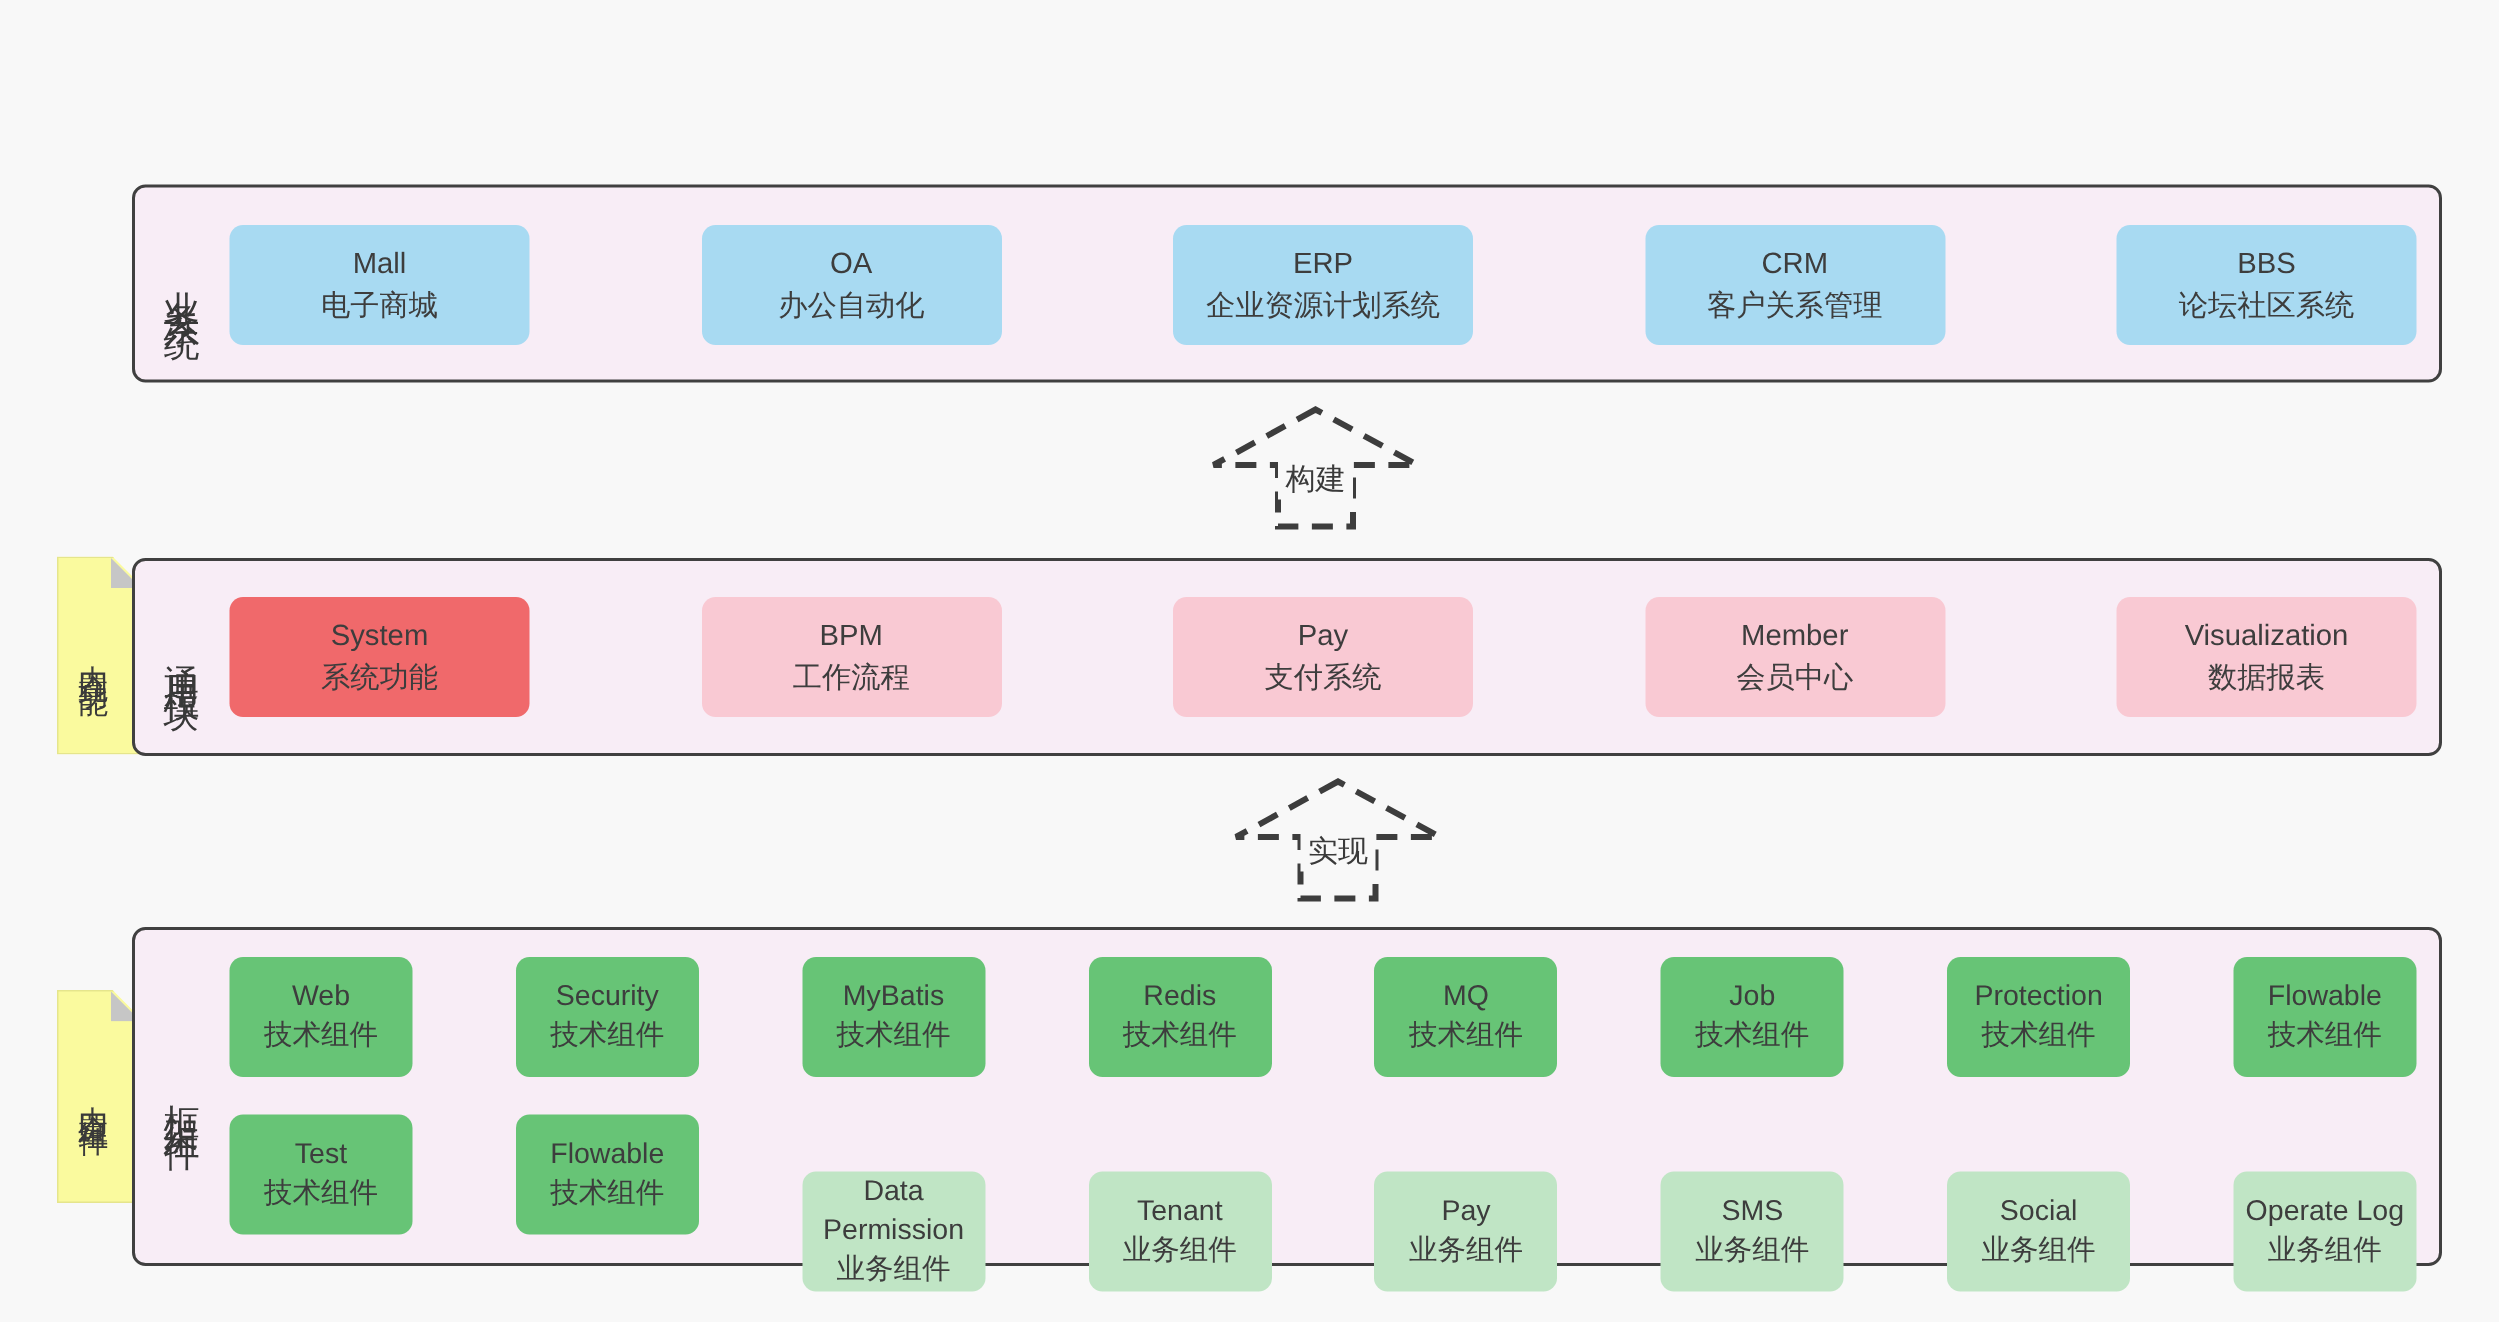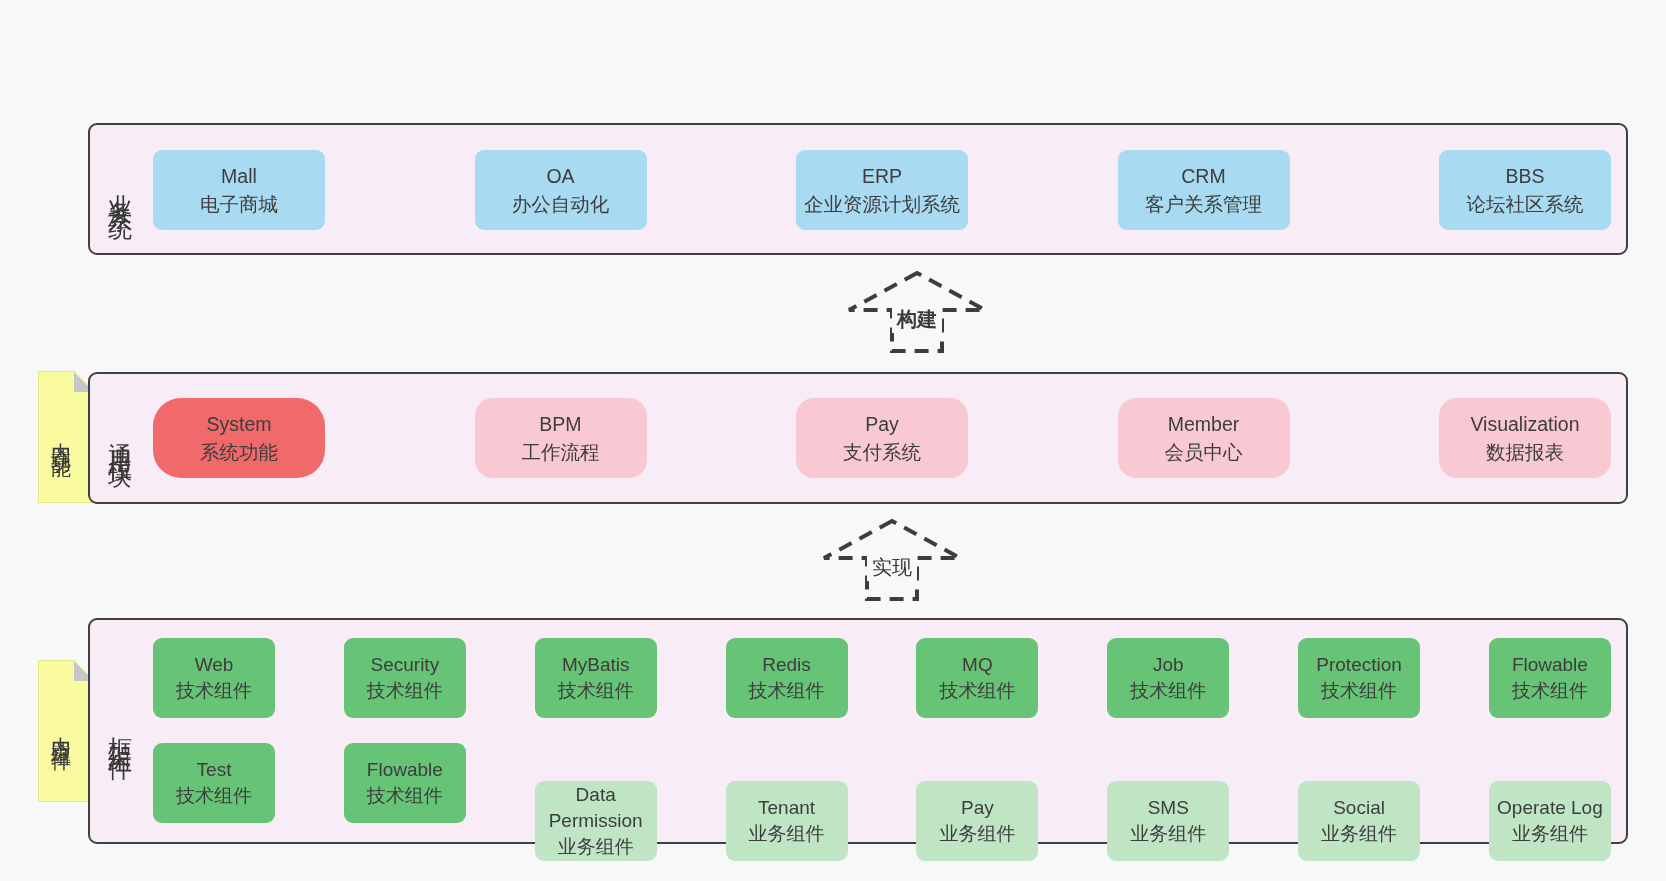--- a/index.html
+++ b/index.html
@@ -30,31 +30,31 @@
   }
   .row {
     position: absolute; left: 63px; right: 15px;
     display: flex; justify-content: space-between;
   }
   .l1 .row { top: 25px; }
   .l2 .row { top: 24px; }
   .l3 .row-1 { top: 18px; }
   .l3 .row-2 { top: 123px; }
   .box {
-    width: 172px; height: 80px; border-radius: 9px;
+    width: 200px; height: 80px; border-radius: 9px;
     display: flex; flex-direction: column;
     align-items: center; justify-content: center;
     text-align: center;
     font-size: 19.5px; line-height: 28px;
     color: var(--text, #3d3d3d);
   }
   .l3 .box { width: 122px; font-size: 19px; line-height: 26px; padding: 5px 3px; box-sizing: border-box; }
   .box[data-type="blue"]  { background: var(--blue, #a8daf2); }
-  .box[data-type="red"]   { background: var(--red, #f0696b); border-radius: 28px; }
-  .box[data-type="pink"]  { background: var(--pink, #f9c9d3); border-radius: 18px; }
+  .box[data-type="red"]   { background: var(--red, #f0696b); }
+  .box[data-type="pink"]  { background: var(--pink, #f9c9d3); }
   .box[data-type="green"] { background: var(--green, #67c476); }
   .box[data-type="lightGreen"] { background: var(--lightGreen, #c0e5c5); margin-top: 38px; }
   .tab {
     position: absolute; left: 38px; width: 57px;
     background: var(--yellow, #fafa9e);
     z-index: 0;
     clip-path: polygon(0 0, calc(100% - 20px) 0, 100% 20px, 100% 100%, 0 100%);
     border: 1px solid #e5e58c; box-sizing: border-box;
   }
   .tab::after {
@@ -67,21 +67,21 @@
   .tab-bot { top: 660px; height: 142px; }
   .tab-text {
     position: absolute; left: 42%; top: 50%;
     transform: translate(-50%, -50%);
     writing-mode: vertical-rl; text-orientation: upright;
     font-size: 20px; letter-spacing: 5px; color: #3a3a3a;
     white-space: nowrap;
   }
   .arrow { position: absolute; width: 142px; height: 84px; z-index: 2; }
   .arrow svg { width: 100%; height: 100%; display: block; }
-  .arrow-1 { left: 846px; top: 270px; font-weight: bold; }
+  .arrow-1 { left: 806px; top: 270px; }
   .arrow-2 { left: 821px; top: 518px; }
   .arrow-label {
     position: absolute; left: 50%; top: 36px;
     transform: translateX(-50%);
     background: var(--pageBg, #f8f8f8);
     padding: 0 5px; font-size: 20px; white-space: nowrap;
     color: #3a3a3a;
   }
 </style>
 </head>

